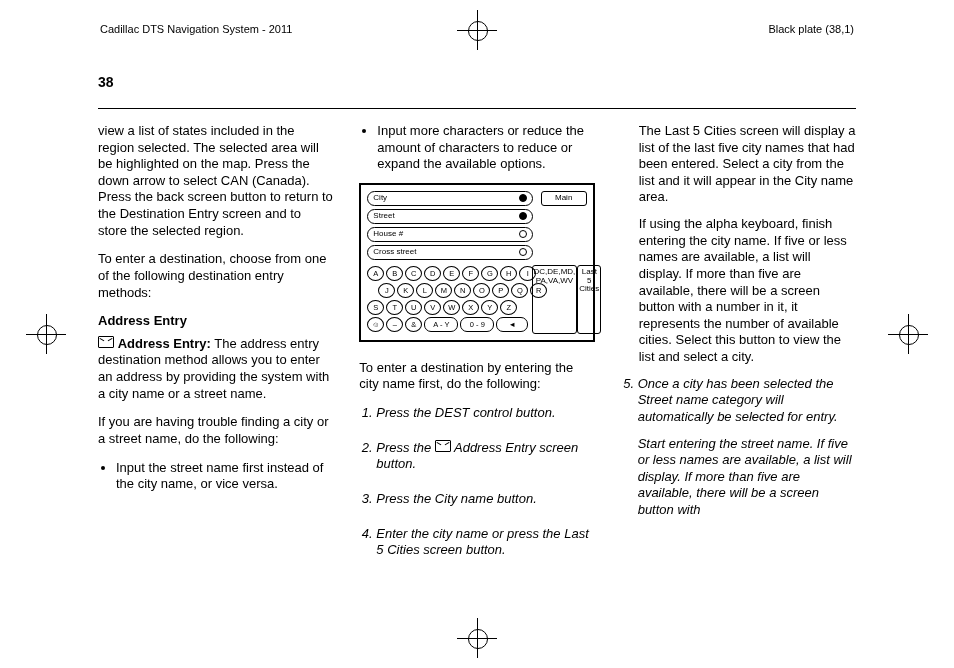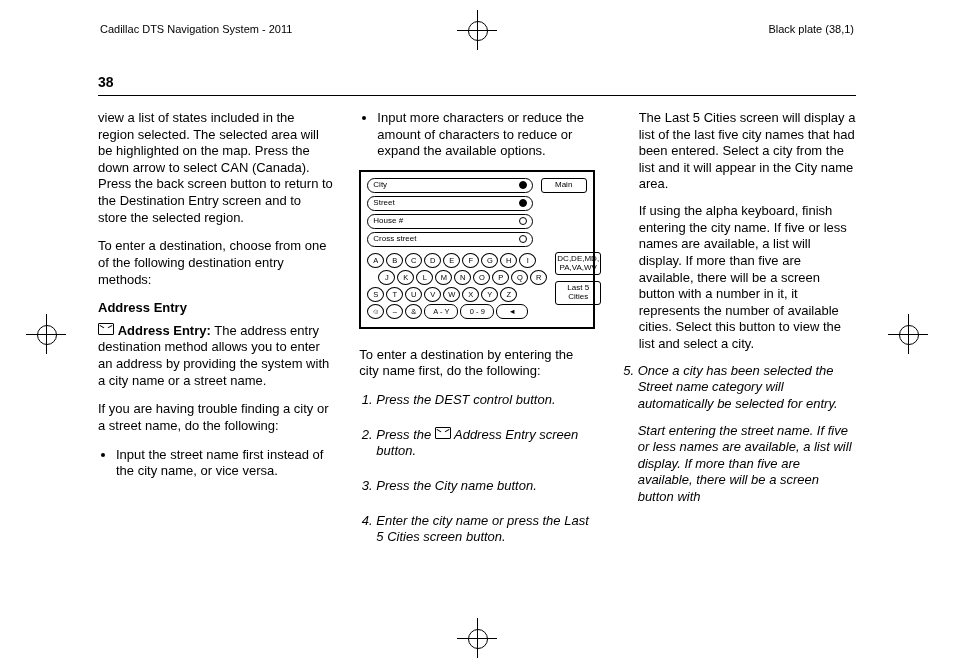--- a/index.html
+++ b/index.html
@@ -8,21 +8,21 @@
   .cross .h{position:absolute;left:0;right:0;top:50%;height:1px;background:#000;}
   .cross .v{position:absolute;top:0;bottom:0;left:50%;width:1px;background:#000;}
   .cross .c{position:absolute;left:50%;top:50%;width:18px;height:18px;margin:-9px 0 0 -9px;border:1px solid #000;border-radius:50%;}
   .top-cross{left:457px;top:10px;}
   .bot-cross{left:457px;top:618px;}
   .left-cross{left:26px;top:314px;}
   .right-cross{left:888px;top:314px;}
   .hdr-left{position:absolute;left:100px;top:22px;font-size:11px;}
   .hdr-right{position:absolute;right:100px;top:22px;font-size:11px;}
   .content{position:absolute;left:98px;top:74px;width:758px;}
-  .pghdr{display:flex;align-items:baseline;border-bottom:1px solid #000;padding-bottom:3px;margin-bottom:14px;}
+  .pghdr{display:flex;align-items:baseline;border-bottom:1px solid #000;padding-bottom:16px;margin-bottom:14px;}
   .pghdr .num{font-weight:bold;font-size:14px;margin-right:22px;}
   .pghdr .title{font-weight:bold;font-size:15px;}
   .cols{display:flex;gap:26px;}
   .col{flex:1 1 0;min-width:0;}
   .col p{margin:0 0 12px 0;text-align:left;}
   .col .sub{font-weight:bold;margin:4px 0 6px;}
   ul.b {list-style:disc;padding-left:18px;margin:0 0 10px;}
   ul.b li{margin-bottom:6px;}
   ol{padding-left:17px;margin:0 0 10px;}
   ol li{margin-bottom:18px;font-style:italic;}
@@ -40,21 +40,21 @@
   .side{display:flex;flex-direction:column;gap:3px;width:46px;margin-top:0px;}
   .sidebtn{border:1px solid #000;border-radius:3px;font-size:8px;text-align:center;padding:2px 1px;line-height:1.1;}
   .kb{margin-top:3px;}
   .kbrow{display:flex;gap:2px;margin-bottom:2px;}
   .key{border:1px solid #000;border-radius:50%;width:15px;height:13px;font-size:7.5px;line-height:13px;text-align:center;flex:none;}
   .key.wide{border-radius:7px;width:32px;}
   .key.wider{border-radius:7px;width:30px;}
   .key.blank{border:none;width:9px;}
   .bottomsec{display:flex;gap:8px;}
   .bottomsec .kb{flex:1;}
-  .right-side{width:46px;display:flex;flex-direction:column;gap:6px;padding-top:2px;}
+  .right-side{width:46px;display:flex;flex-direction:row;gap:0;padding-top:2px;justify-content:flex-end;}
 </style>
 </head>
 <body>
 
 <div class="page">
 
   <div class="cross top-cross">
       <div class="h"></div>
       <div class="v"></div>
       <div class="c"></div>

